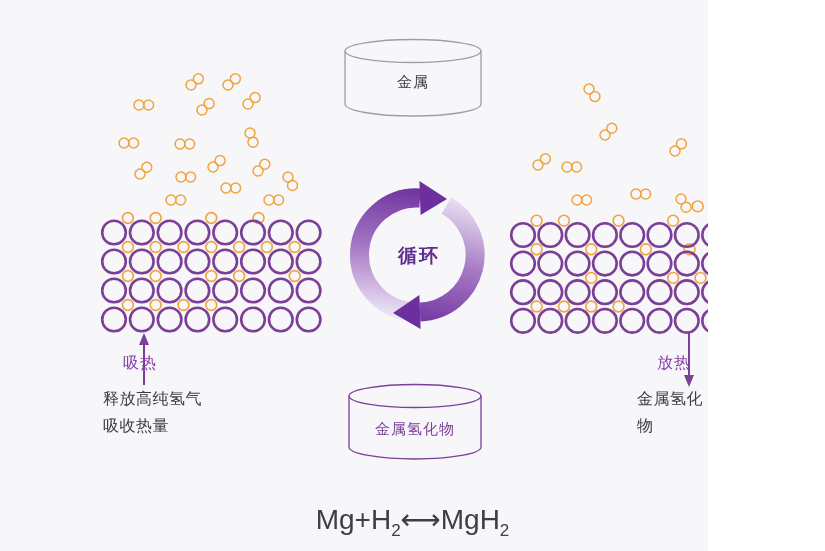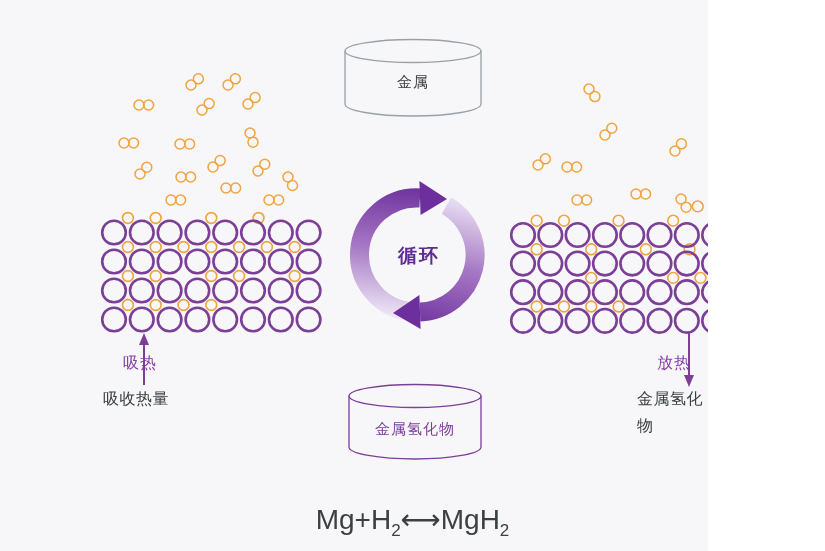--- a/index.html
+++ b/index.html
@@ -247,20 +247,21 @@
     </svg>
   </div>
   <div class="cycle-label">循环</div>
 
   <span class="heat-label left">吸热</span>
   <svg class="vert-arrow left" viewBox="0 0 16 56">
     <line x1="8" y1="54" x2="8" y2="10" style="stroke:var(--purple,#7C3F98);" stroke-width="2"></line>
     <polygon points="8,2 3,14 13,14" style="fill:var(--purple,#7C3F98);"></polygon>
   </svg>
   <div class="desc left">
+    <div>释放高纯氢气</div>
     <div>吸收热量</div>
   </div>
 
   <span class="heat-label right">放热</span>
   <svg class="vert-arrow right" viewBox="0 0 16 56">
     <line x1="8" y1="2" x2="8" y2="46" style="stroke:var(--purple,#7C3F98);" stroke-width="2"></line>
     <polygon points="8,56 3,44 13,44" style="fill:var(--purple,#7C3F98);"></polygon>
   </svg>
   <div class="desc right">
     <div>金属氢化物</div>

